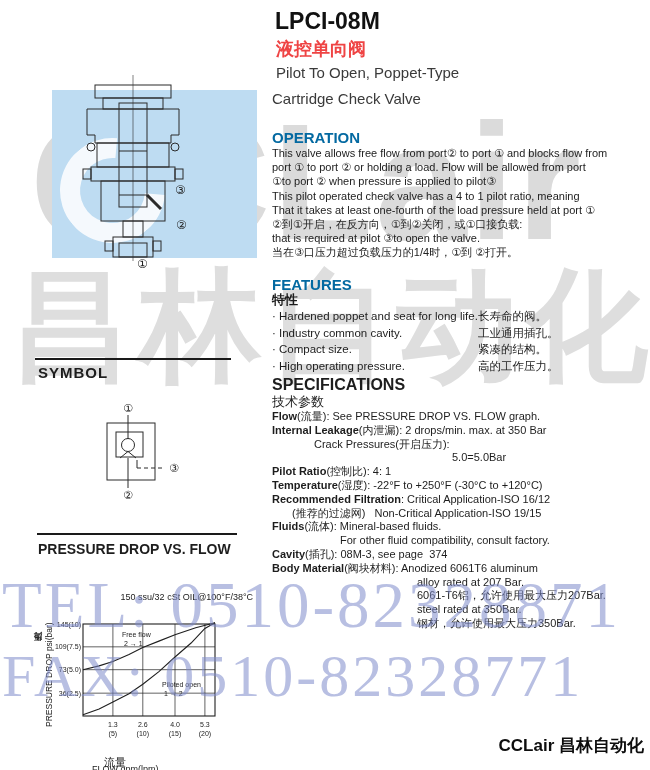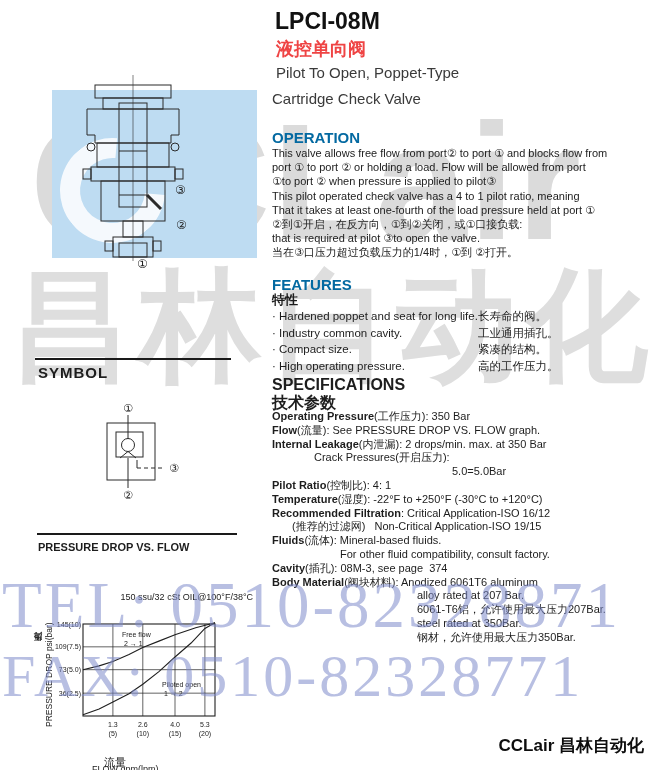--- a/index.html
+++ b/index.html
@@ -26,32 +26,32 @@
   
   .sec-head{font-size:15px;font-weight:bold;color:#0369a1}
   .op-head{left:272px;top:129px}
   .op-lines{left:272px;top:146px;width:378px;font-size:11px;line-height:14.2px;color:#222}
   .ft-head{left:272px;top:276px}
   .ft-cnhead{left:272px;top:291px;font-size:13px;font-weight:bold}
   .ft-items{left:272px;top:308px;width:378px;font-size:11.5px;line-height:16.5px}
   .feat-row{position:relative}
   .feat-cn{position:absolute;left:206px;top:0}
   .sp-head{left:272px;top:376px;font-size:16px;font-weight:bold}
-  .sp-cnhead{left:272px;top:393px;font-size:16px;font-weight:bold}
+  .sp-cnhead{left:272px;top:393px;font-size:13px;font-weight:normal}
   .sp-rows{left:272px;top:410px;width:378px;font-size:11px;line-height:13.8px}
   .spec-row{white-space:pre}
   .spec-row .b{font-weight:bold}
   .ind1{padding-left:20px}.ind2{padding-left:42px}.ind3{padding-left:68px}
   .ind4{padding-left:145px}.ind5{padding-left:180px}
   
   .divider{height:0;border-top:2px solid #1a1a1a}
   .dv1{left:35px;top:358px;width:196px}
   .dv2{left:37px;top:533px;width:200px}
   .sym-head{left:38px;top:364px;font-size:15px;font-weight:bold;letter-spacing:1px}
-  .pd-head{left:38px;top:541px;font-size:11px;font-weight:bold}
+  .pd-head{left:38px;top:541px;font-size:14px;font-weight:bold}
   .chart-title{left:58px;top:592px;width:195px;text-align:right;font-size:9px;color:#222}
   .ylab{left:44px;top:612px;font-size:8.5px;color:#222;writing-mode:vertical-rl;transform:rotate(180deg);height:126px;text-align:center}
   .ylab-cn{left:32px;top:648px;font-size:9px;color:#222;writing-mode:vertical-rl;transform:rotate(180deg)}
   .xlab{left:92px;top:764px;font-size:9px;color:#222}
   .xlab-cn{left:104px;top:755px;font-size:11px;color:#222}
   .footer-brand{right:6px;bottom:13px;font-size:17px;font-weight:bold;color:#0d0d0d;z-index:7}
   svg{overflow:visible}
   svg text{font-family:"Liberation Sans","DejaVu Sans",sans-serif}
 </style>
 </head>
@@ -148,21 +148,20 @@
         <line x1="52" y1="70" x2="80" y2="70" stroke-dasharray="4,3"></line>
       </g>
       <text x="38" y="14" font-size="11" fill="#222">①</text>
       <text x="38" y="101" font-size="11" fill="#222">②</text>
       <text x="84" y="74" font-size="11" fill="#222">③</text>
     </svg>
 
     <div class="abs sp-head">SPECIFICATIONS</div>
     <div class="abs sp-cnhead">技术参数</div>
     <div class="abs sp-rows">
-      <div class="spec-row"><span class="b">Operating Pressure</span><span>(工作压力): 350 Bar</span></div>
       <div class="spec-row"><span class="b">Flow</span><span>(流量): See PRESSURE DROP VS. FLOW graph.</span></div>
       <div class="spec-row"><span class="b">Internal Leakage</span><span>(内泄漏): 2 drops/min. max. at 350 Bar</span></div>
       <div class="spec-row ind2"><span class="b"></span><span>Crack Pressures(开启压力):</span></div>
       <div class="spec-row ind5"><span class="b"></span><span>5.0=5.0Bar</span></div>
       <div class="spec-row"><span class="b">Pilot Ratio</span><span>(控制比): 4: 1</span></div>
       <div class="spec-row"><span class="b">Temperature</span><span>(湿度): -22°F to +250°F (-30°C to +120°C)</span></div>
       <div class="spec-row"><span class="b">Recommended Filtration</span><span>: Critical Application-ISO 16/12</span></div>
       <div class="spec-row ind1"><span class="b"></span><span>(推荐的过滤网)   Non-Critical Application-ISO 19/15</span></div>
       <div class="spec-row"><span class="b">Fluids</span><span>(流体): Mineral-based fluids.</span></div>
       <div class="spec-row ind3"><span class="b"></span><span>For other fluid compatibility, consult factory.</span></div>

